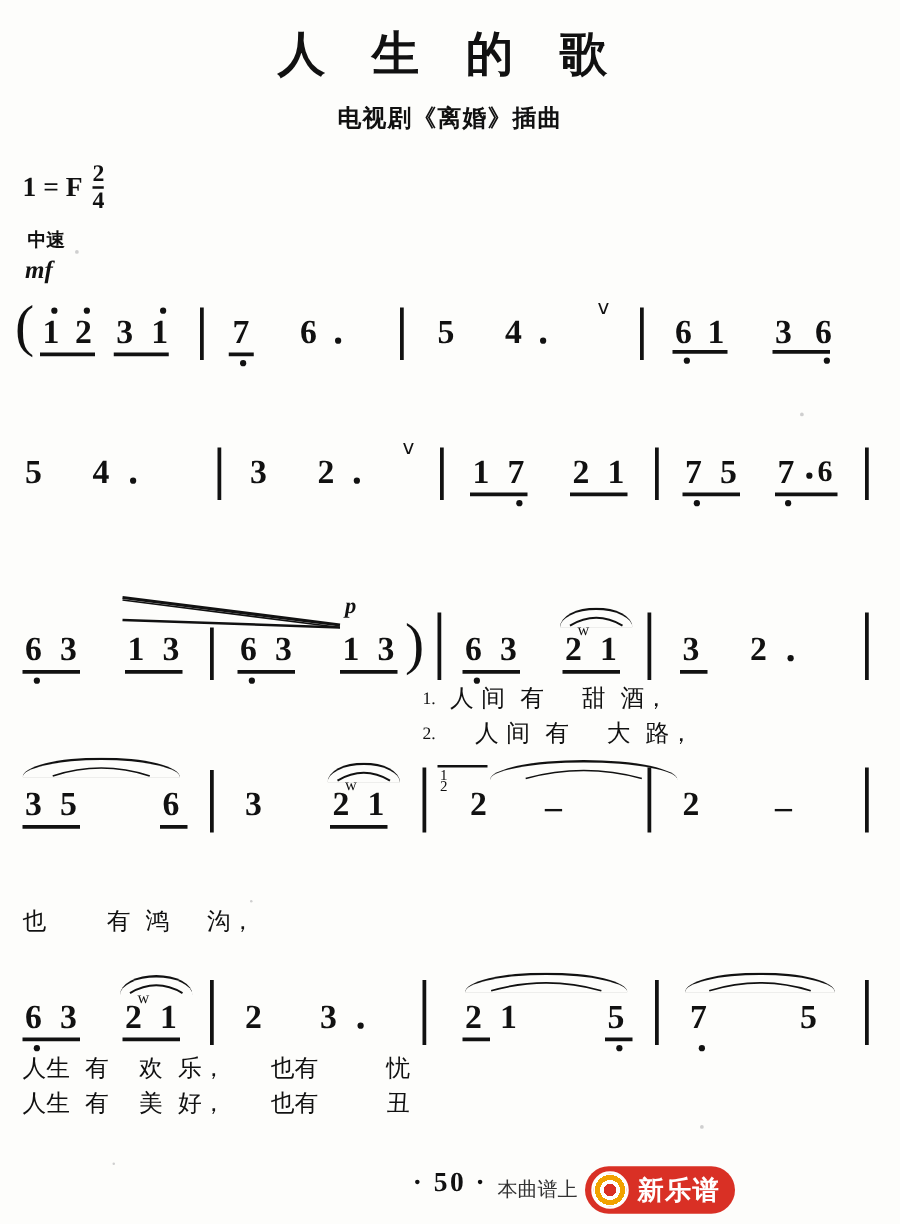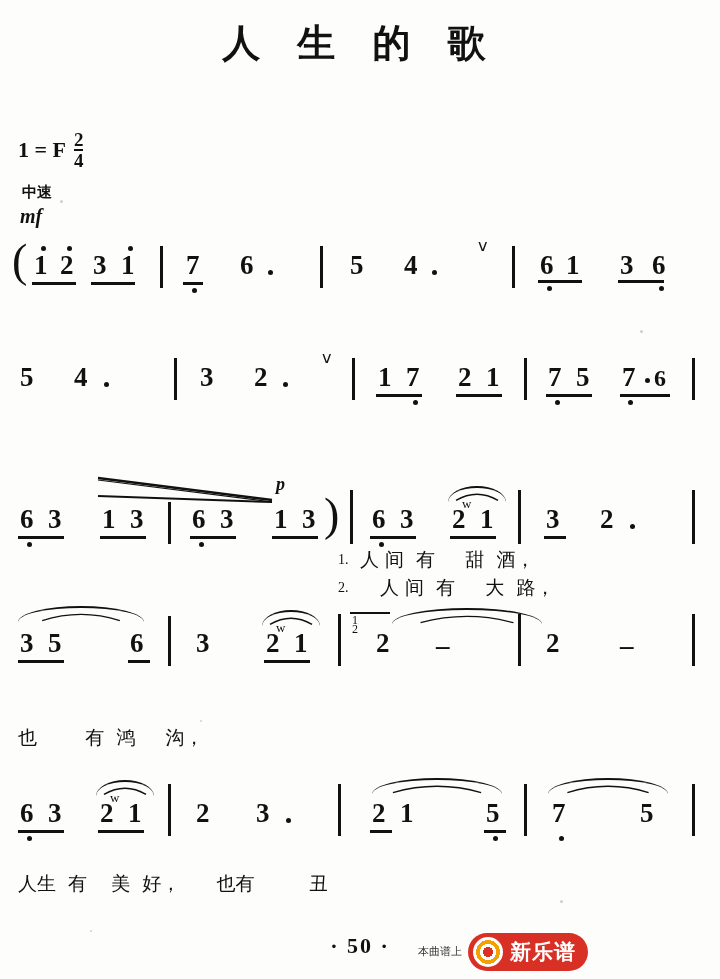--- a/index.html
+++ b/index.html
@@ -220,21 +220,21 @@
   }
   .footer-brand {
     position: absolute;
     bottom: 8px;
     right: 8px;
     display: flex;
     align-items: center;
     gap: 6px;
   }
   .footer-note {
-    font-size: 11px;
+    font-size: 16px;
     font-family: "DejaVu Sans", sans-serif;
     color: #333;
     line-height: 1.25;
     text-align: right;
   }
   .brand-badge {
     display: flex;
     align-items: center;
     background: #d93025;
     border-radius: 22px;
@@ -257,20 +257,21 @@
   }
   
   .speck { position: absolute; background: #cfcfcf; border-radius: 50%; }
 </style>
 </head>
 <body>
 
 <div class="page">
 
   <div class="title">人 生 的 歌</div>
+  <div class="subtitle">电视剧《离婚》插曲</div>
 
   <div class="keysig">
     <span class="eq">1 = F</span>
     <span class="meter">
       <span class="num">2</span>
       <span class="den">4</span>
     </span>
   </div>
   <div class="tempo">中速</div>
   <div class="dyn-mf">mf</div>
@@ -505,20 +506,21 @@
     <svg class="tie" style="left:548px; top:12px;" width="120" height="20" viewBox="0 0 120 20">
       <path d="M2,18 Q60,0 118,18" stroke="#111" stroke-width="2" fill="none"></path>
     </svg>
 
     <div class="note" style="left:552px; top:34px;">7</div>
     <div class="dot-low" style="left:559px; top:70px;"></div>
     <div class="note" style="left:640px; top:34px;">5</div>
 
     <div class="barline" style="left:692px; top:18px; height:52px;"></div>
 
+    <div class="lyric" style="left:18px; top:80px;">人生 &nbsp;有 &nbsp;&nbsp;&nbsp;欢 &nbsp;乐， &nbsp;&nbsp;&nbsp;&nbsp;&nbsp;也有 &nbsp;&nbsp;&nbsp;&nbsp;&nbsp;&nbsp;&nbsp;&nbsp;忧</div>
     <div class="lyric" style="left:18px; top:108px;">人生 &nbsp;有 &nbsp;&nbsp;&nbsp;美 &nbsp;好， &nbsp;&nbsp;&nbsp;&nbsp;&nbsp;也有 &nbsp;&nbsp;&nbsp;&nbsp;&nbsp;&nbsp;&nbsp;&nbsp;丑</div>
   </div>
 
   <div class="pagenum">· 50 ·</div>
   <div class="footer-brand">
     <div class="footer-note">本曲谱上</div>
     <div class="brand-badge">
       <span class="brand-disc"></span>
       <span class="brand-text">新乐谱</span>
     </div>

